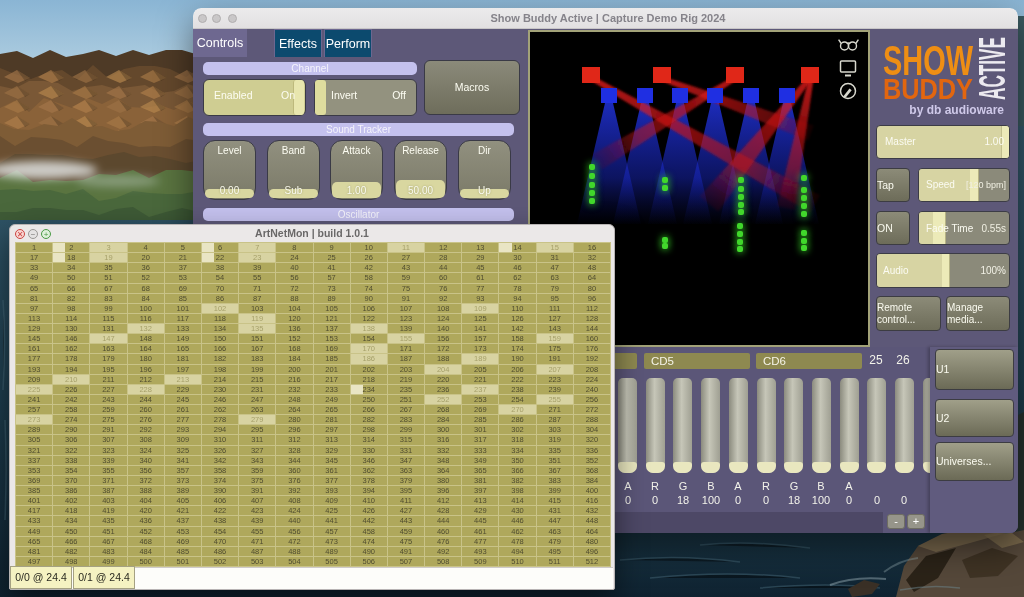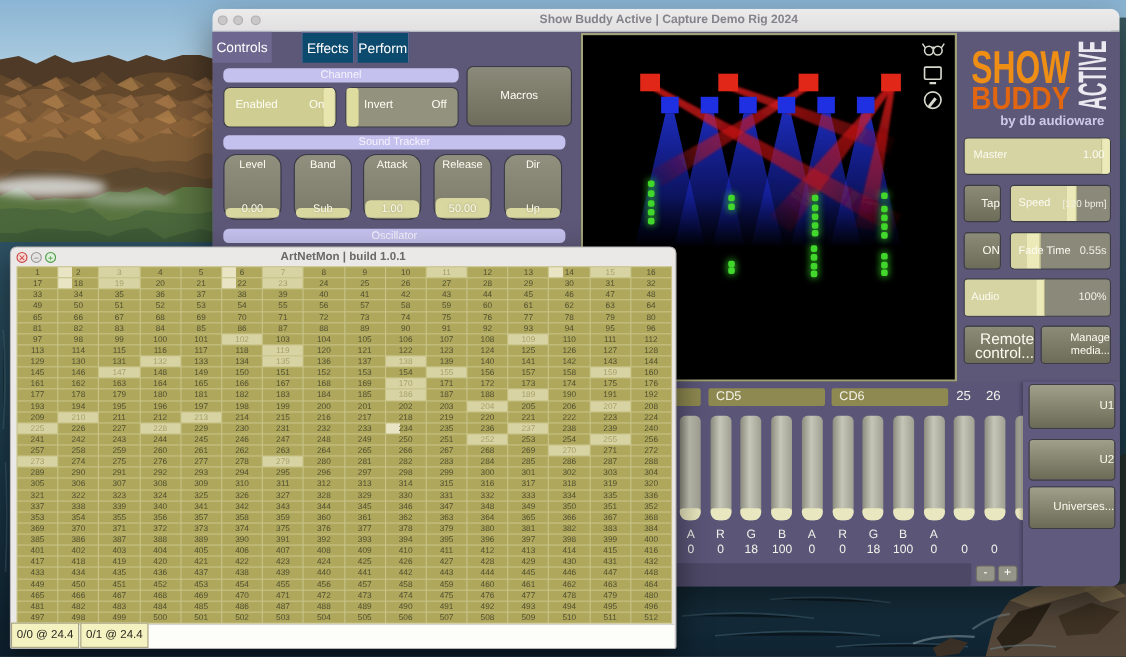--- a/index.html
+++ b/index.html
@@ -18,21 +18,21 @@
 .lav{position:absolute;background:#c4c1ee;border-radius:5px;color:#f5f4fc;font-size:10px;text-align:center;line-height:13px;}
 
 .cbtn{position:absolute;border-radius:6px;color:#fdfdf2;font-size:10.5px;border:1px solid #3a3a46;}
 .grad{background:linear-gradient(#8b8a7a,#6e6d5b);}
 .stk{position:absolute;width:53px;height:60px;border-radius:12px;background:linear-gradient(#91907f,#7b7a68);color:#fdfdf2;border:1px solid #3a3a46;}
 .stk .lb{position:absolute;top:4px;width:100%;text-align:center;font-size:10px;}
 .stk .pill{position:absolute;left:1px;right:1px;bottom:1px;background:#d9d7a0;border-radius:5px;}
 .stk .vl{position:absolute;bottom:3px;width:100%;text-align:center;font-size:10px;color:#fbfbef;text-shadow:0 0 2px rgba(110,110,70,.6);}
 
 .rsl{position:absolute;border-radius:4px;overflow:hidden;color:#fff;font-size:10px;border:1px solid #3c3c46;}
-.rbtn{position:absolute;border-radius:4px;background:linear-gradient(#8c8b78,#6d6c59);color:#fbfbf0;text-align:right;border:1px solid #3c3c42;}
+.rbtn{position:absolute;border-radius:4px;background:linear-gradient(#8c8b78,#6d6c59);color:#fbfbf0;text-align:left;border:1px solid #3c3c42;}
 
 .fad{position:absolute;width:19px;height:95px;border-radius:5px 5px 8px 8px;background:linear-gradient(90deg,#8b8b7e,#c6c6b8 45%,#9f9f92);}
 .fad .cap{position:absolute;left:0;right:0;bottom:0;height:11px;background:#e9e7bf;border-radius:3px 3px 7px 7px;}
 .flab{position:absolute;width:30px;text-align:center;color:#f2f2ea;font-size:11px;}
 .cdbar{position:absolute;top:324px;height:16px;background:#8e8950;border-radius:2px;color:#f5f4e8;font-size:11.5px;line-height:16px;padding-left:7px;}
 
 #anm{position:absolute;left:9px;top:224px;width:606px;height:366px;background:#ebe8e8;border-radius:6px 6px 2px 2px;box-shadow:0 12px 30px rgba(0,0,0,.5);border:1px solid #b8b4b4;}
 #anm-title{position:absolute;left:0;top:0;width:100%;height:17px;text-align:center;font-size:10.5px;font-weight:bold;color:#6a6868;line-height:17px;}
 .wb{position:absolute;top:4px;width:10px;height:10px;border-radius:50%;font-size:8px;line-height:9px;text-align:center;}
 #grid{position:absolute;left:5px;top:17px;width:596px;height:325px;display:grid;grid-template-columns:repeat(16,1fr);grid-auto-rows:1fr;gap:1px;background:#c9c388;padding:1px;}
@@ -366,21 +366,21 @@
           <div class="abs" style="left:14px;top:0;width:13px;height:34px;background:#eceab8;border-right:1px solid #b5b284;"></div>
           <div class="abs" style="left:7px;top:11px;color:#fbfbf2;font-size:10px;">Fade Time</div>
           <div class="abs" style="right:3px;top:11px;color:#f0efe2;font-size:10px;">0.55s</div>
         </div>
         <div class="rsl" style="left:683px;top:224px;width:134px;height:35px;background:#8b8a7a;">
           <div class="abs" style="left:0;top:0;width:65px;height:35px;background:#d7d4a3;"></div>
           <div class="abs" style="left:65px;top:0;width:8px;height:35px;background:#eceab8;border-right:1px solid #b5b284;"></div>
           <div class="abs" style="left:6px;top:11px;color:#fbfbf2;">Audio</div>
           <div class="abs" style="right:3px;top:11px;color:#f2f1e6;">100%</div>
         </div>
-        <div class="rbtn" style="left:683px;top:267px;width:65px;height:35px;font-size:14px;line-height:12px;padding-top:5px;">Remote<br>control...</div>
+        <div class="rbtn" style="left:683px;top:267px;width:65px;height:35px;font-size:10px;line-height:12px;padding-top:5px;">Remote<br>control...</div>
         <div class="rbtn" style="left:753px;top:267px;width:64px;height:35px;font-size:10px;line-height:12px;padding-top:5px;">Manage<br>media...</div>
         <div class="abs" style="left:335px;top:318px;width:402px;height:188px;background:#5b5678;"></div>
         <div class="abs" style="left:335px;top:483px;width:355px;height:23px;background:#4d4866;"></div>
         <div class="cdbar" style="left:338px;width:106px;">CD4</div>
         <div class="cdbar" style="left:451px;width:106px;">CD5</div>
         <div class="cdbar" style="left:563px;width:106px;">CD6</div>
         <div class="flab" style="left:668px;top:324px;font-size:12px;">25</div>
         <div class="flab" style="left:695px;top:324px;font-size:12px;">26</div>
         <div class="fad" style="left:425px;top:349px;">
           <div class="cap"></div>

